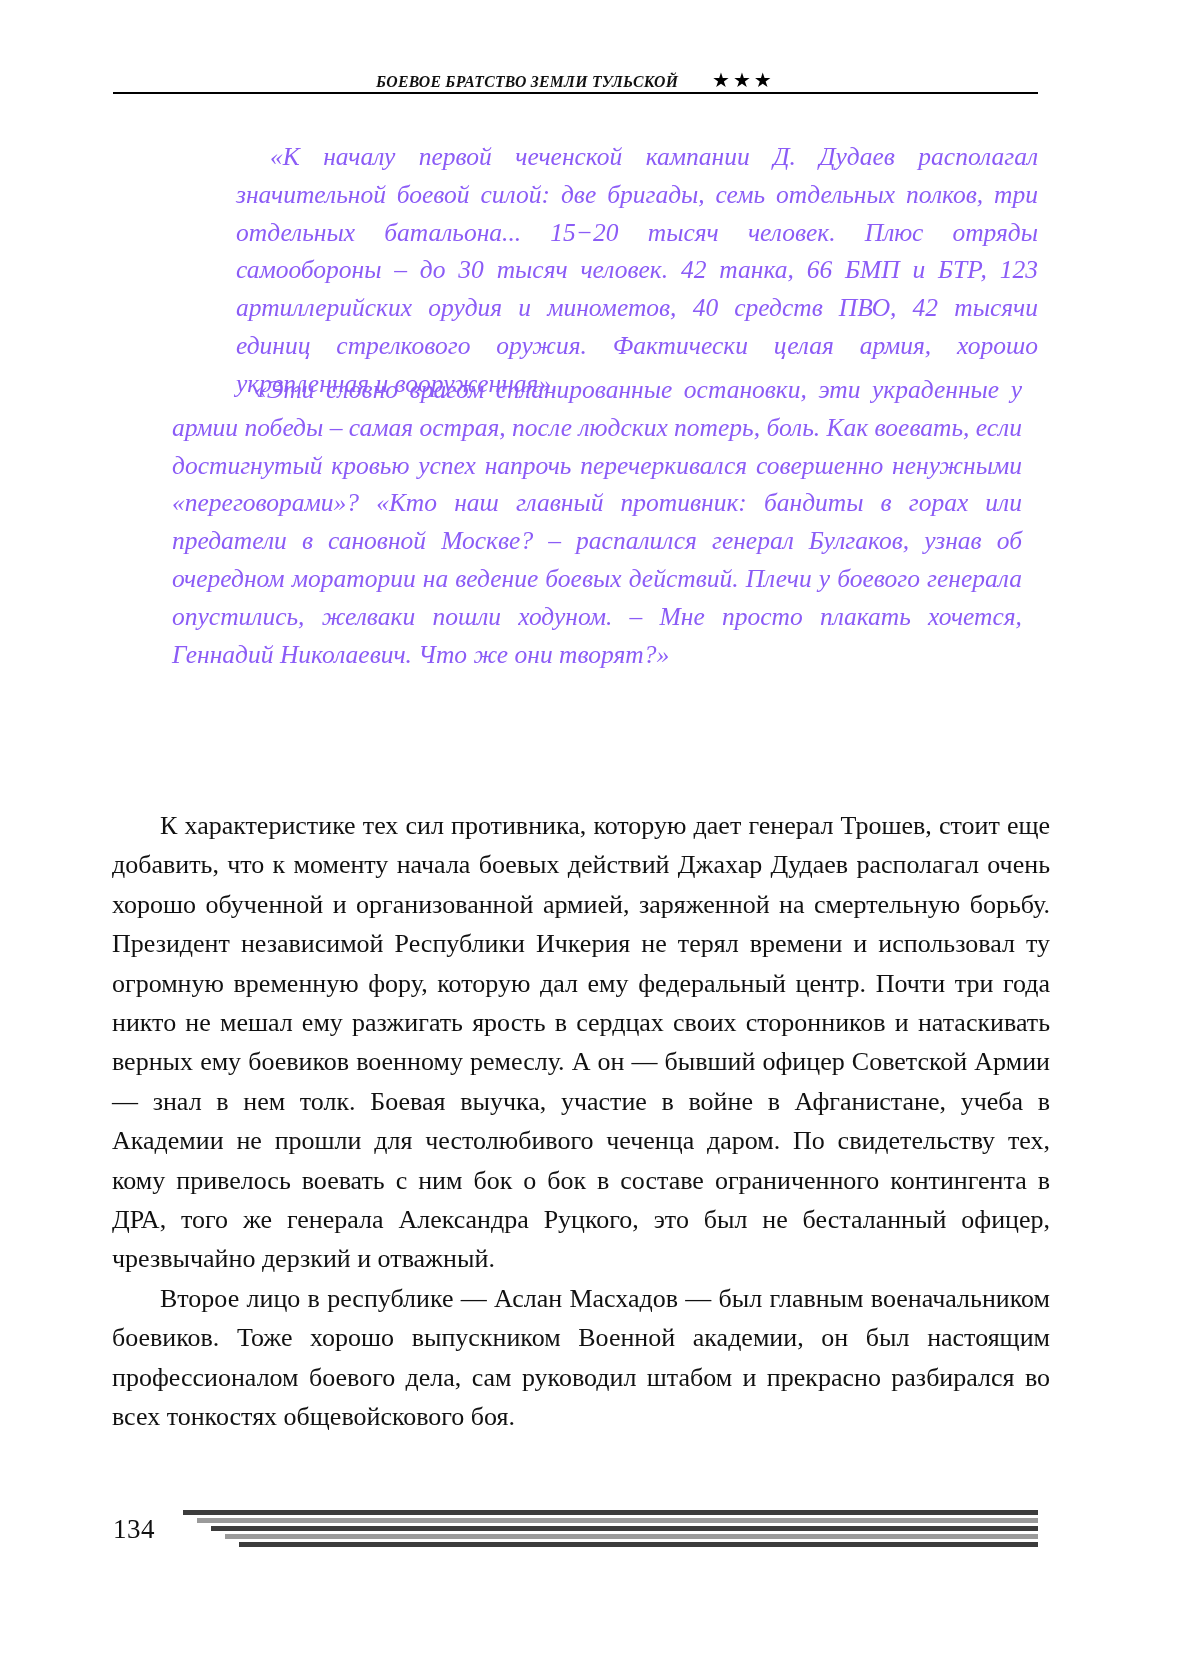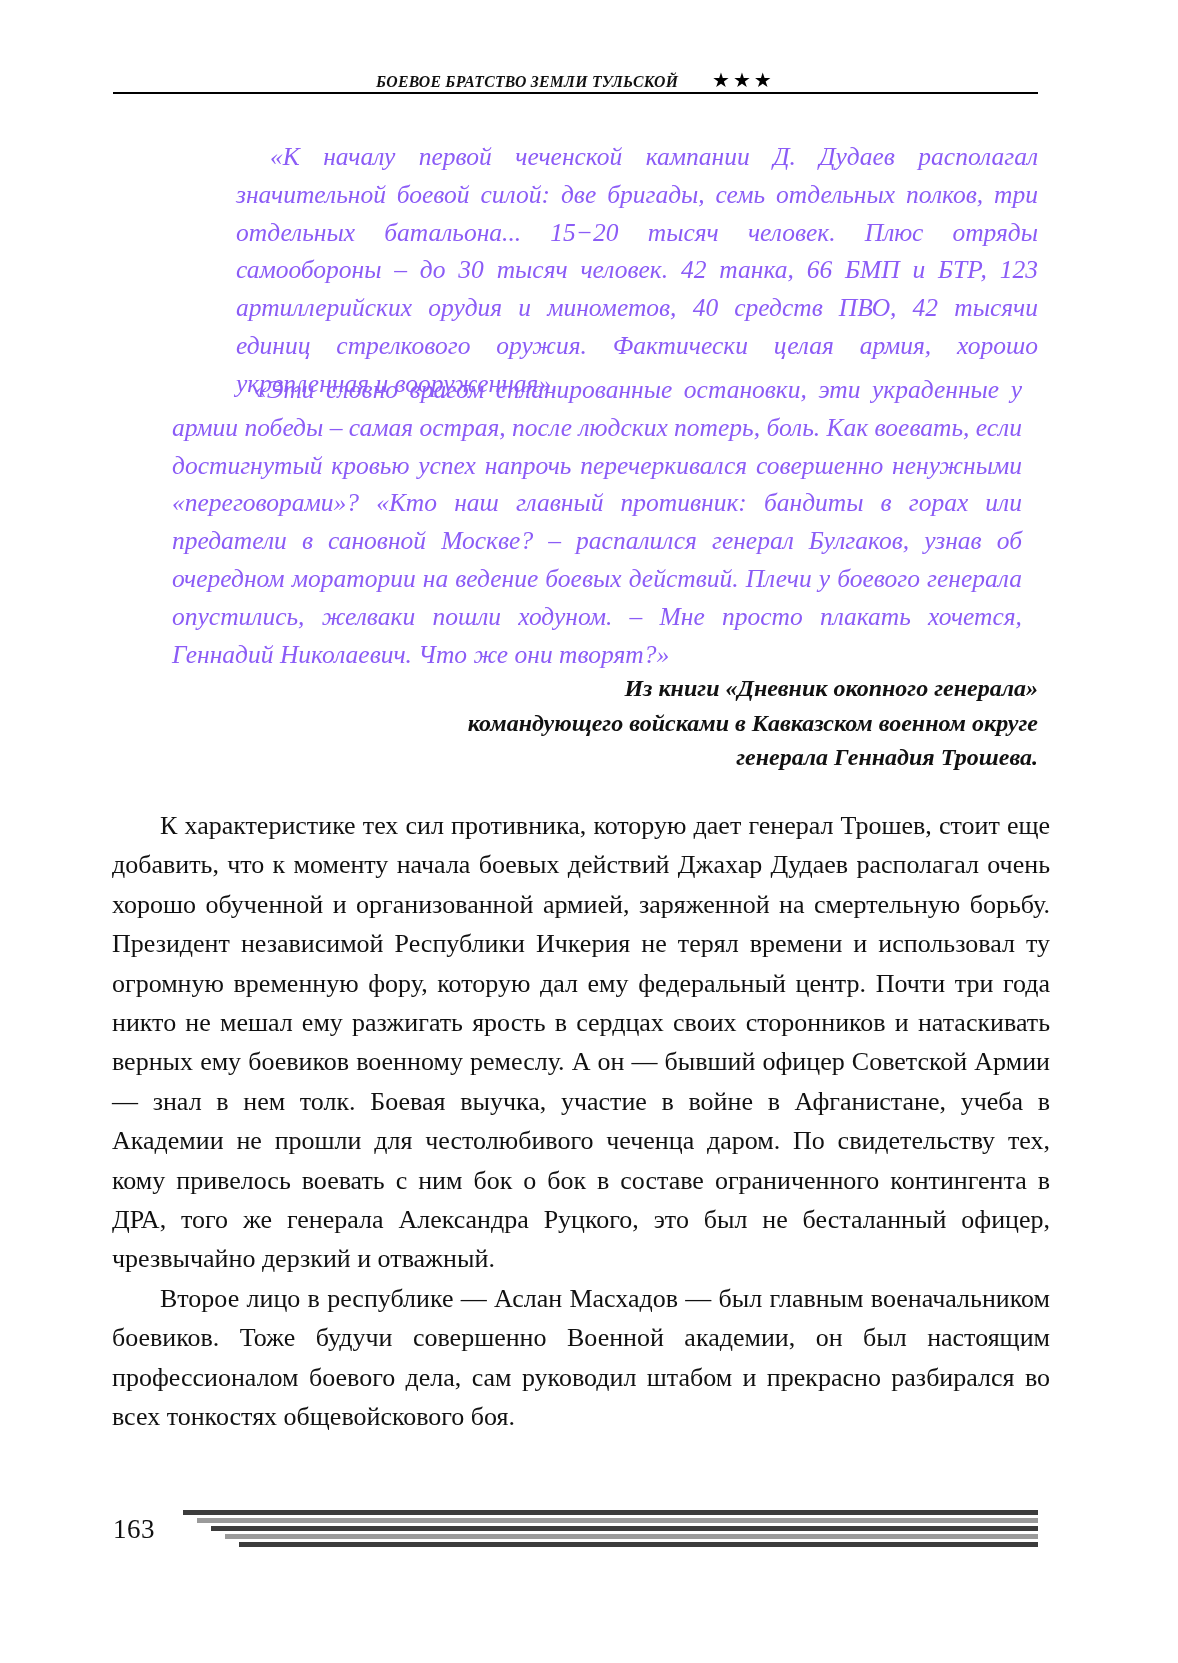--- a/index.html
+++ b/index.html
@@ -161,33 +161,28 @@
   <div class="runhead-rule"></div>
 
   <div class="quote" id="quote1">
     <span>«К началу первой чеченской кампании Д. Дудаев располагал значительной боевой силой: две бригады, семь отдельных полков, три отдельных батальона... 15−20 тысяч человек. Плюс отряды самообороны – до 30 тысяч человек. 42 танка, 66 БМП и БТР, 123 артиллерийских орудия и минометов, 40 средств ПВО, 42 тысячи единиц стрелкового оружия. Фактически целая армия, хорошо укрепленная и вооруженная».</span>
   </div>
 
   <div class="quote" id="quote2">
     <span>«Эти словно врагом спланированные остановки, эти украденные у армии победы – самая острая, после людских потерь, боль. Как воевать, если достигнутый кровью успех напрочь перечеркивался совершенно ненужными «переговорами»? «Кто наш главный противник: бандиты в горах или предатели в сановной Москве? – распалился генерал Булгаков, узнав об очередном моратории на ведение боевых действий. Плечи у боевого генерала опустились, желваки пошли ходуном. – Мне просто плакать хочется, Геннадий Николаевич. Что же они творят?»</span>
   </div>
 
-  <div class="attribution">
-    <span class="line">Из книги «Дневник окопного генерала»</span>
-    <span class="line">командующего войсками в Кавказском военном округе</span>
-    <span class="line">генерала Геннадия Трошева.</span>
-  </div>
 
   <div class="body-text">
     <p>К характеристике тех сил противника, которую дает генерал Трошев, стоит еще добавить, что к моменту начала боевых действий Джахар Дудаев располагал очень хорошо обученной и организованной армией, заряженной на смертельную борьбу. Президент независимой Республики Ичкерия не терял времени и использовал ту огромную временную фору, которую дал ему федеральный центр. Почти три года никто не мешал ему разжигать ярость в сердцах своих сторонников и натаскивать верных ему боевиков военному ремеслу. А он — бывший офицер Советской Армии — знал в нем толк. Боевая выучка, участие в войне в Афганистане, учеба в Академии не прошли для честолюбивого чеченца даром. По свидетельству тех, кому привелось воевать с ним бок о бок в составе ограниченного контингента в ДРА, того же генерала Александра Руцкого, это был не бесталанный офицер, чрезвычайно дерзкий и отважный.</p>
-    <p>Второе лицо в республике — Аслан Масхадов — был главным военачальником боевиков. Тоже будучи совершенно Военной академии, он был настоящим профессионалом боевого дела, сам руководил штабом и прекрасно разбирался во всех тонкостях общевойскового боя.</p>
+    <p>Второе лицо в республике — Аслан Масхадов — был главным военачальником боевиков. Тоже хорошо выпускником Военной академии, он был настоящим профессионалом боевого дела, сам руководил штабом и прекрасно разбирался во всех тонкостях общевойскового боя.</p>
   </div>
 
   <div class="footer">
-    <div class="folio">163</div>
+    <div class="folio">134</div>
     <div class="rules">
       <div class="bar dark"></div>
       <div class="bar"></div>
       <div class="bar dark"></div>
       <div class="bar"></div>
       <div class="bar dark"></div>
     </div>
   </div>
 
 </div>

